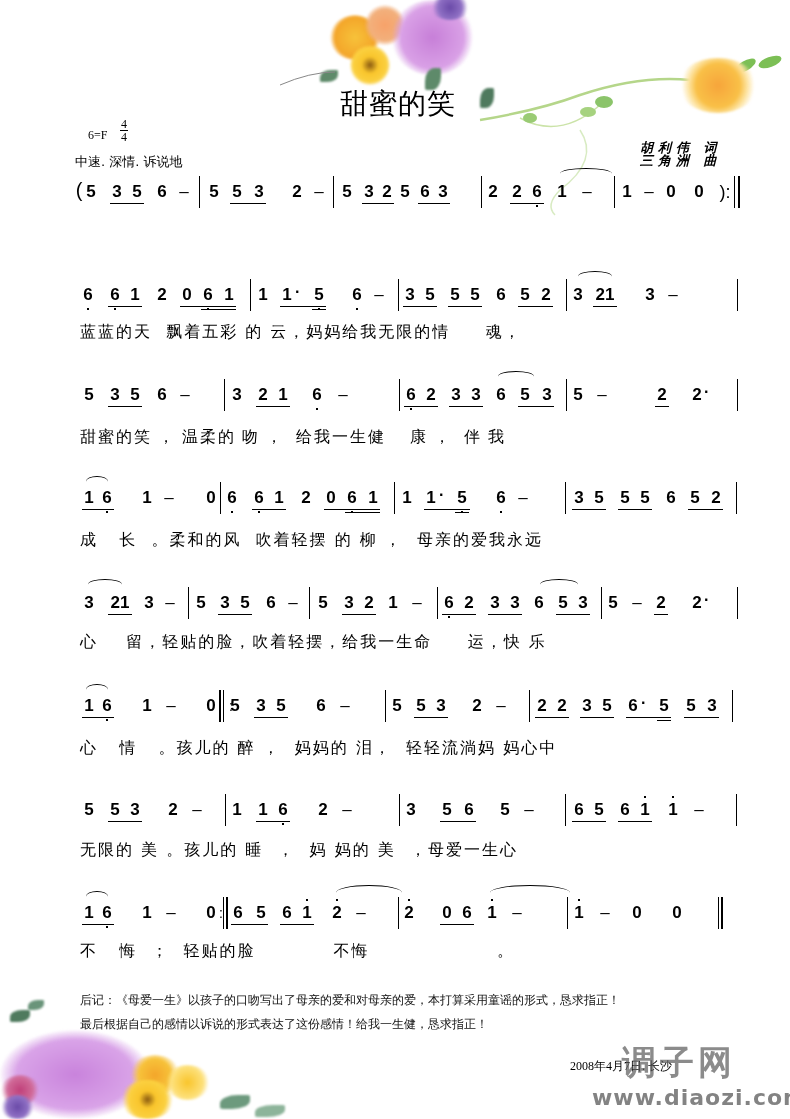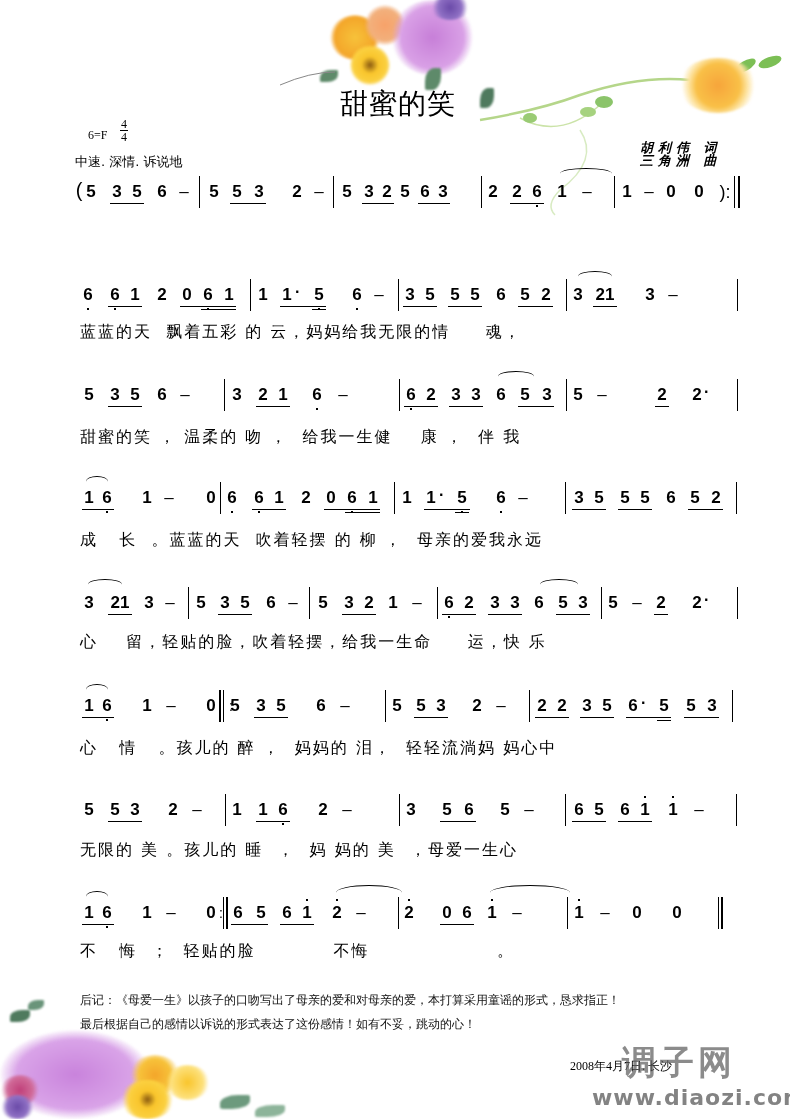--- a/index.html
+++ b/index.html
@@ -192,21 +192,21 @@
   <span class="slur" style="left:498px;top:-14px;width:36px;"></span>
   <span class="bar" style="left:566px;"></span>
   <span class="n" style="left:571px;">5</span>
     <span class="n light" style="left:595px;">–</span>
   <span class="n" style="left:655px;">2</span>
     <span class="ul" style="left:655px;width:14px;"></span>
   <span class="n" style="left:690px;">2</span>
     <span class="aug" style="left:704px;">·</span>
   <span class="bar" style="left:737px;"></span>
 </div>
-<div class="lyr" style="top:427px;">甜蜜的笑 ， 温柔的 吻 ，  给我一生健    康 ，  伴 我</div>
+<div class="lyr" style="top:427px;font-family:Liberation Serif, serif;">甜蜜的笑 ， 温柔的 吻 ，  给我一生健    康 ，  伴 我</div>
 
 <div class="line" style="top:488px;">
   <span class="n" style="left:82px;">1</span>
     <span class="n dotb" style="left:100px;">6</span>
     <span class="ul" style="left:82px;width:32px;"></span>
   <span class="slur" style="left:86px;top:-12px;width:22px;"></span>
   <span class="n" style="left:140px;">1</span>
     <span class="n light" style="left:162px;">–</span>
   <span class="n" style="left:204px;">0</span>
   <span class="bar" style="left:220px;"></span>
@@ -235,21 +235,21 @@
     <span class="ul" style="left:572px;width:34px;"></span>
   <span class="n" style="left:618px;">5</span>
     <span class="n" style="left:638px;">5</span>
     <span class="ul" style="left:618px;width:34px;"></span>
   <span class="n" style="left:664px;">6</span>
   <span class="n" style="left:688px;">5</span>
     <span class="n" style="left:709px;">2</span>
     <span class="ul" style="left:688px;width:35px;"></span>
   <span class="bar" style="left:736px;"></span>
 </div>
-<div class="lyr" style="top:530px;">成   长  。蓝蓝的天  吹着轻摆 的 柳 ，  母亲的爱我永远</div>
+<div class="lyr" style="top:530px;">成   长  。柔和的风  吹着轻摆 的 柳 ，  母亲的爱我永远</div>
 
 <div class="line" style="top:593px;">
   <span class="n" style="left:82px;">3</span>
   <span class="n" style="left:108px;width:24px;">21</span>
     <span class="ul" style="left:108px;width:24px;"></span>
   <span class="slur" style="left:88px;top:-14px;width:34px;"></span>
   <span class="n" style="left:142px;">3</span>
     <span class="n light" style="left:163px;">–</span>
   <span class="bar" style="left:188px;"></span>
   <span class="n" style="left:194px;">5</span>
@@ -397,21 +397,21 @@
   <span class="n dott" style="left:572px;">1</span>
     <span class="n light" style="left:598px;">–</span>
   <span class="n" style="left:630px;">0</span>
     <span class="n" style="left:670px;">0</span>
   <span class="bar" style="left:718px;"></span>
   <span class="dbar" style="left:721px;"></span>
 </div>
 <div class="lyr" style="top:941px;">不   悔  ；  轻贴的脸           不悔                  。</div>
 
 <div class="note" style="top:988px;">后记：《母爱一生》以孩子的口吻写出了母亲的爱和对母亲的爱，本打算采用童谣的形式，恳求指正！</div>
-<div class="note" style="top:1012px;">最后根据自己的感情以诉说的形式表达了这份感情！如有不妥，跳动的心！</div>
+<div class="note" style="top:1012px;">最后根据自己的感情以诉说的形式表达了这份感情！给我一生健，恳求指正！</div>
 
 <div class="deco" style="left:0px;top:1030px;width:150px;height:89px;background:radial-gradient(ellipse,#c983dc 0%,#d9a3e8 55%,rgba(255,255,255,0) 72%);"></div>
 <div class="deco" style="left:0px;top:1075px;width:40px;height:30px;background:radial-gradient(circle,#c0407a 0%,#d06a98 50%,rgba(255,255,255,0) 75%);"></div>
 <div class="deco" style="left:0px;top:1095px;width:35px;height:24px;background:radial-gradient(circle,#6a4aa8 0%,#8f70c4 50%,rgba(255,255,255,0) 75%);"></div>
 <div class="deco" style="left:130px;top:1055px;width:50px;height:40px;background:radial-gradient(circle,#f4a62a 0%,#f7c23a 50%,rgba(255,255,255,0) 75%);"></div>
 <div class="deco" style="left:120px;top:1080px;width:55px;height:39px;background:radial-gradient(circle,#8a5a10 0%,#f9c52c 25%,#fbd040 55%,rgba(255,255,255,0) 75%);"></div>
 <div class="deco" style="left:165px;top:1065px;width:45px;height:35px;background:radial-gradient(circle,#f9c52c 0%,#fde07a 55%,rgba(255,255,255,0) 75%);"></div>
 <div class="deco" style="left:10px;top:1010px;width:20px;height:12px;background:#4f7a5e;border-radius:60% 10% 60% 10%;"></div>
 <div class="deco" style="left:28px;top:1000px;width:16px;height:10px;background:#6a947a;border-radius:60% 10% 60% 10%;"></div>
 <div class="deco" style="left:220px;top:1095px;width:30px;height:14px;background:#6d9a7e;border-radius:60% 10% 60% 10%;"></div>

